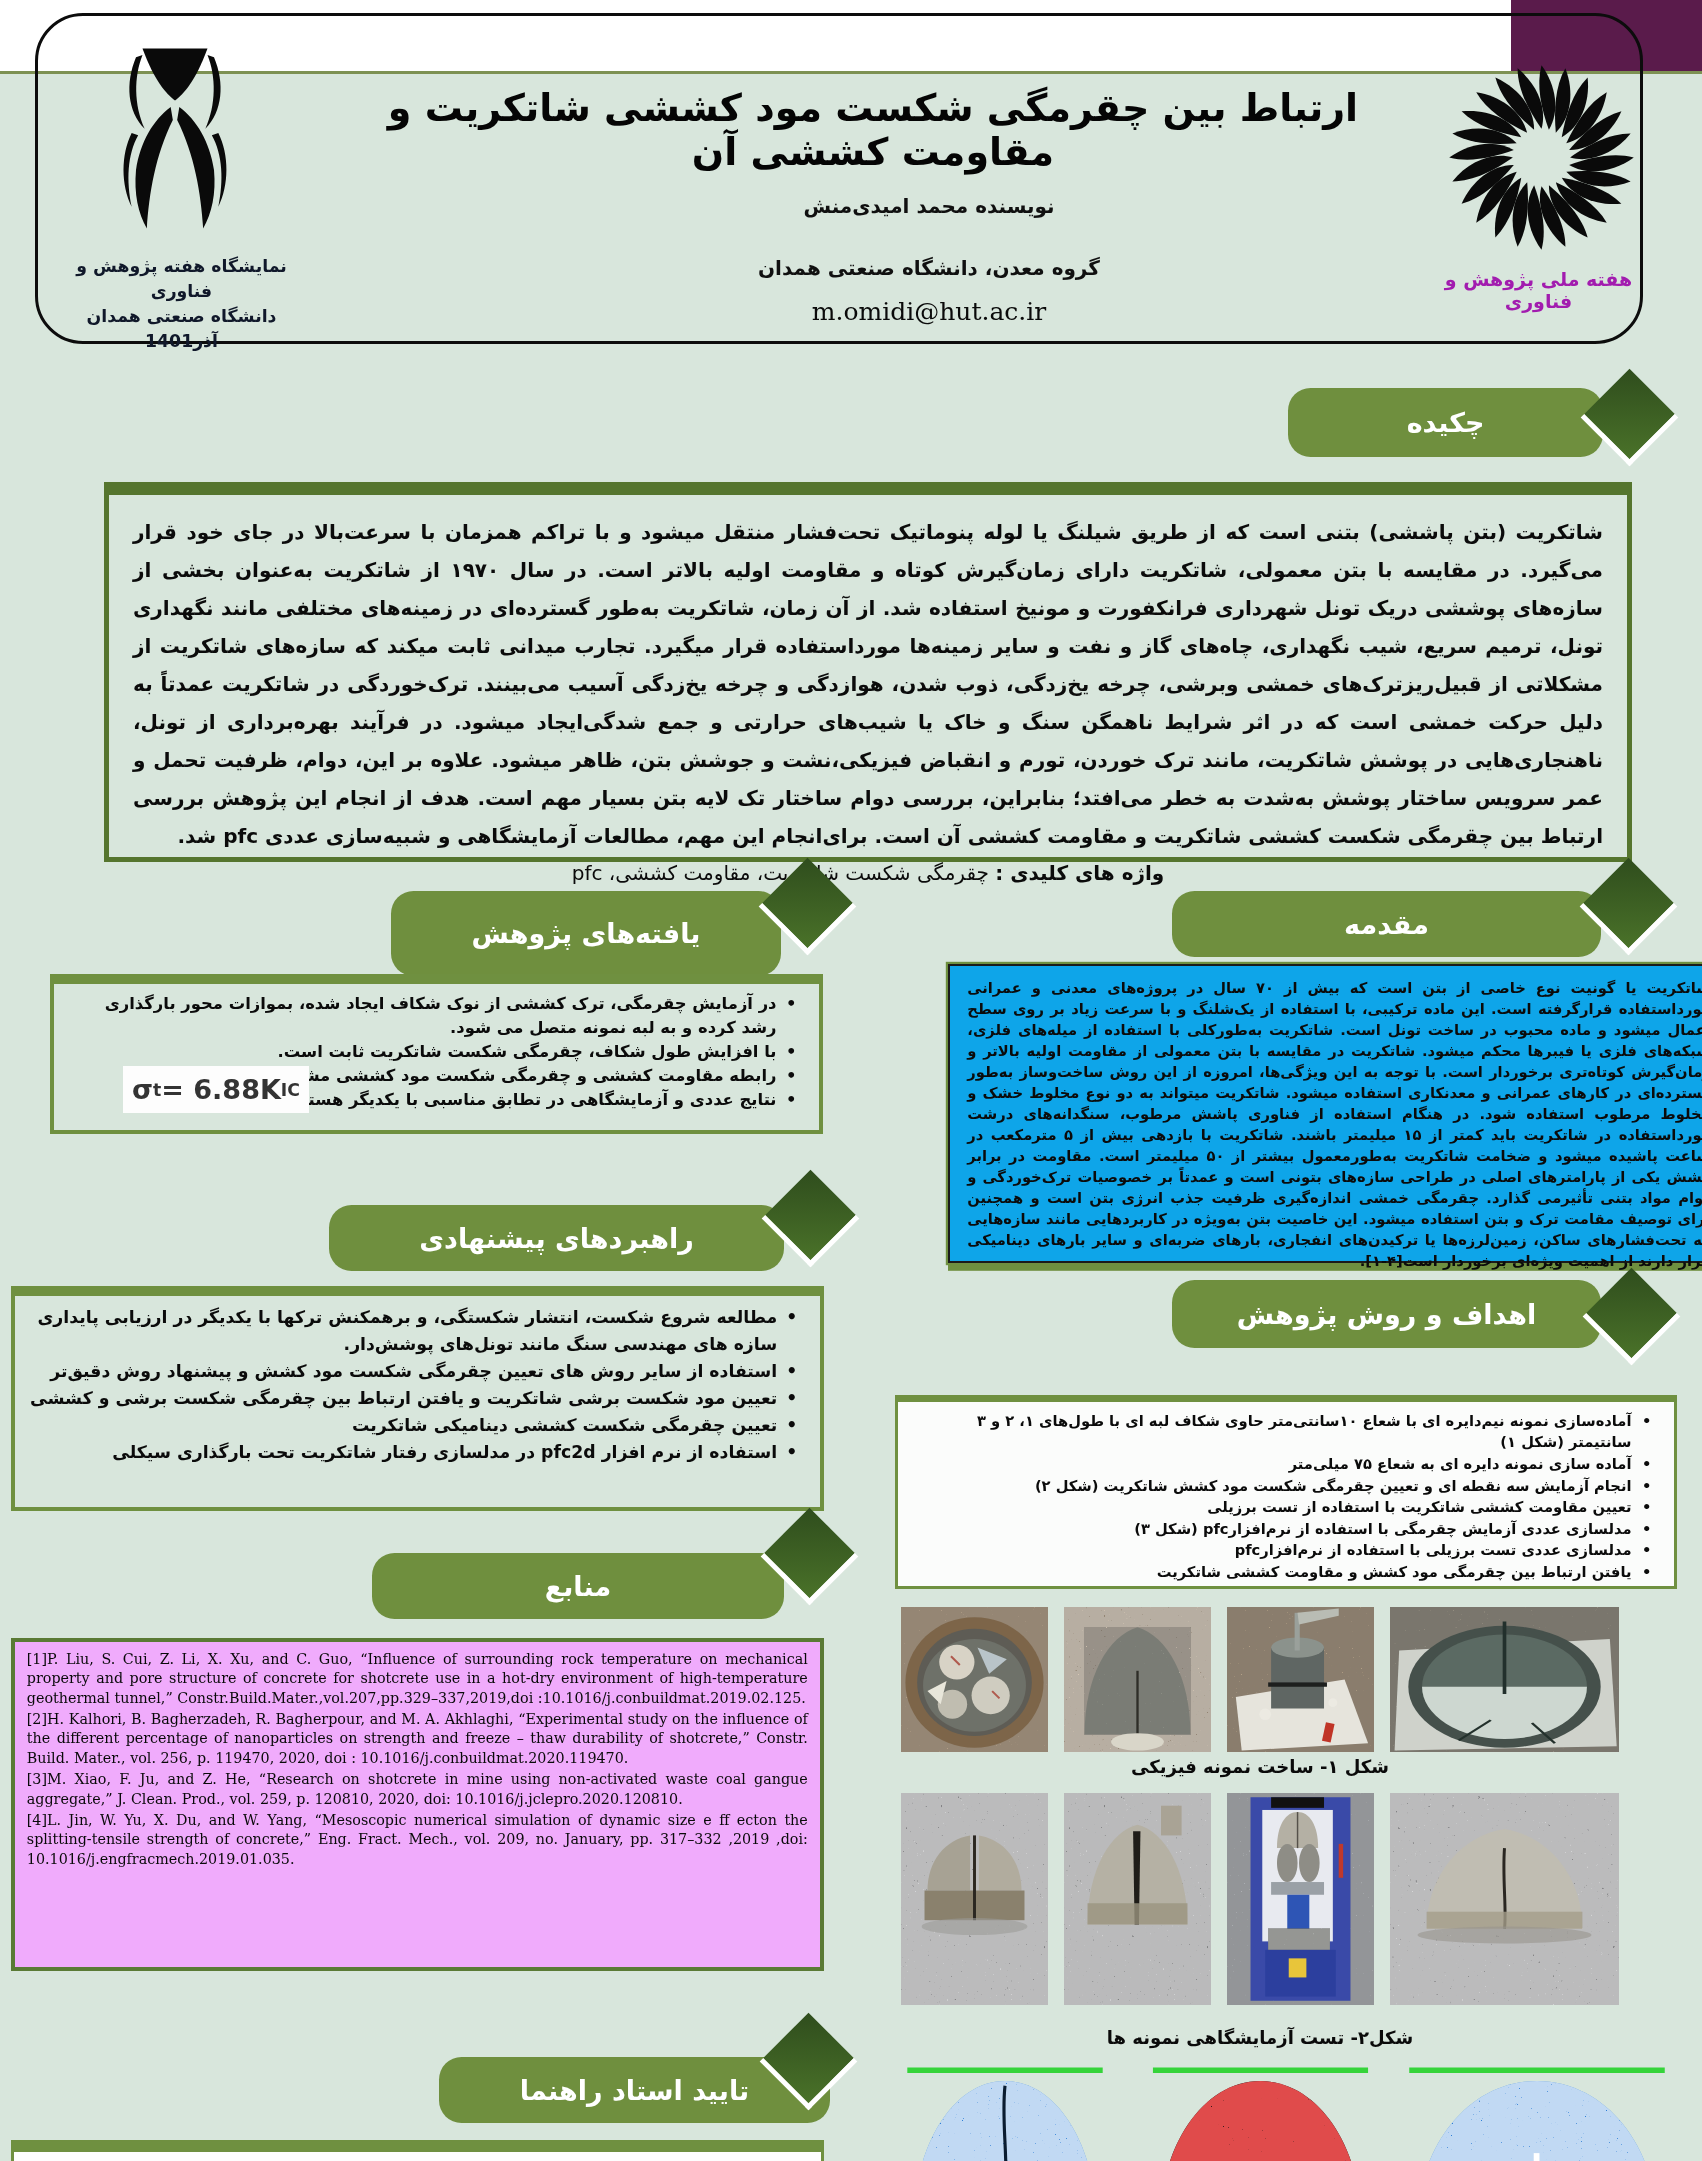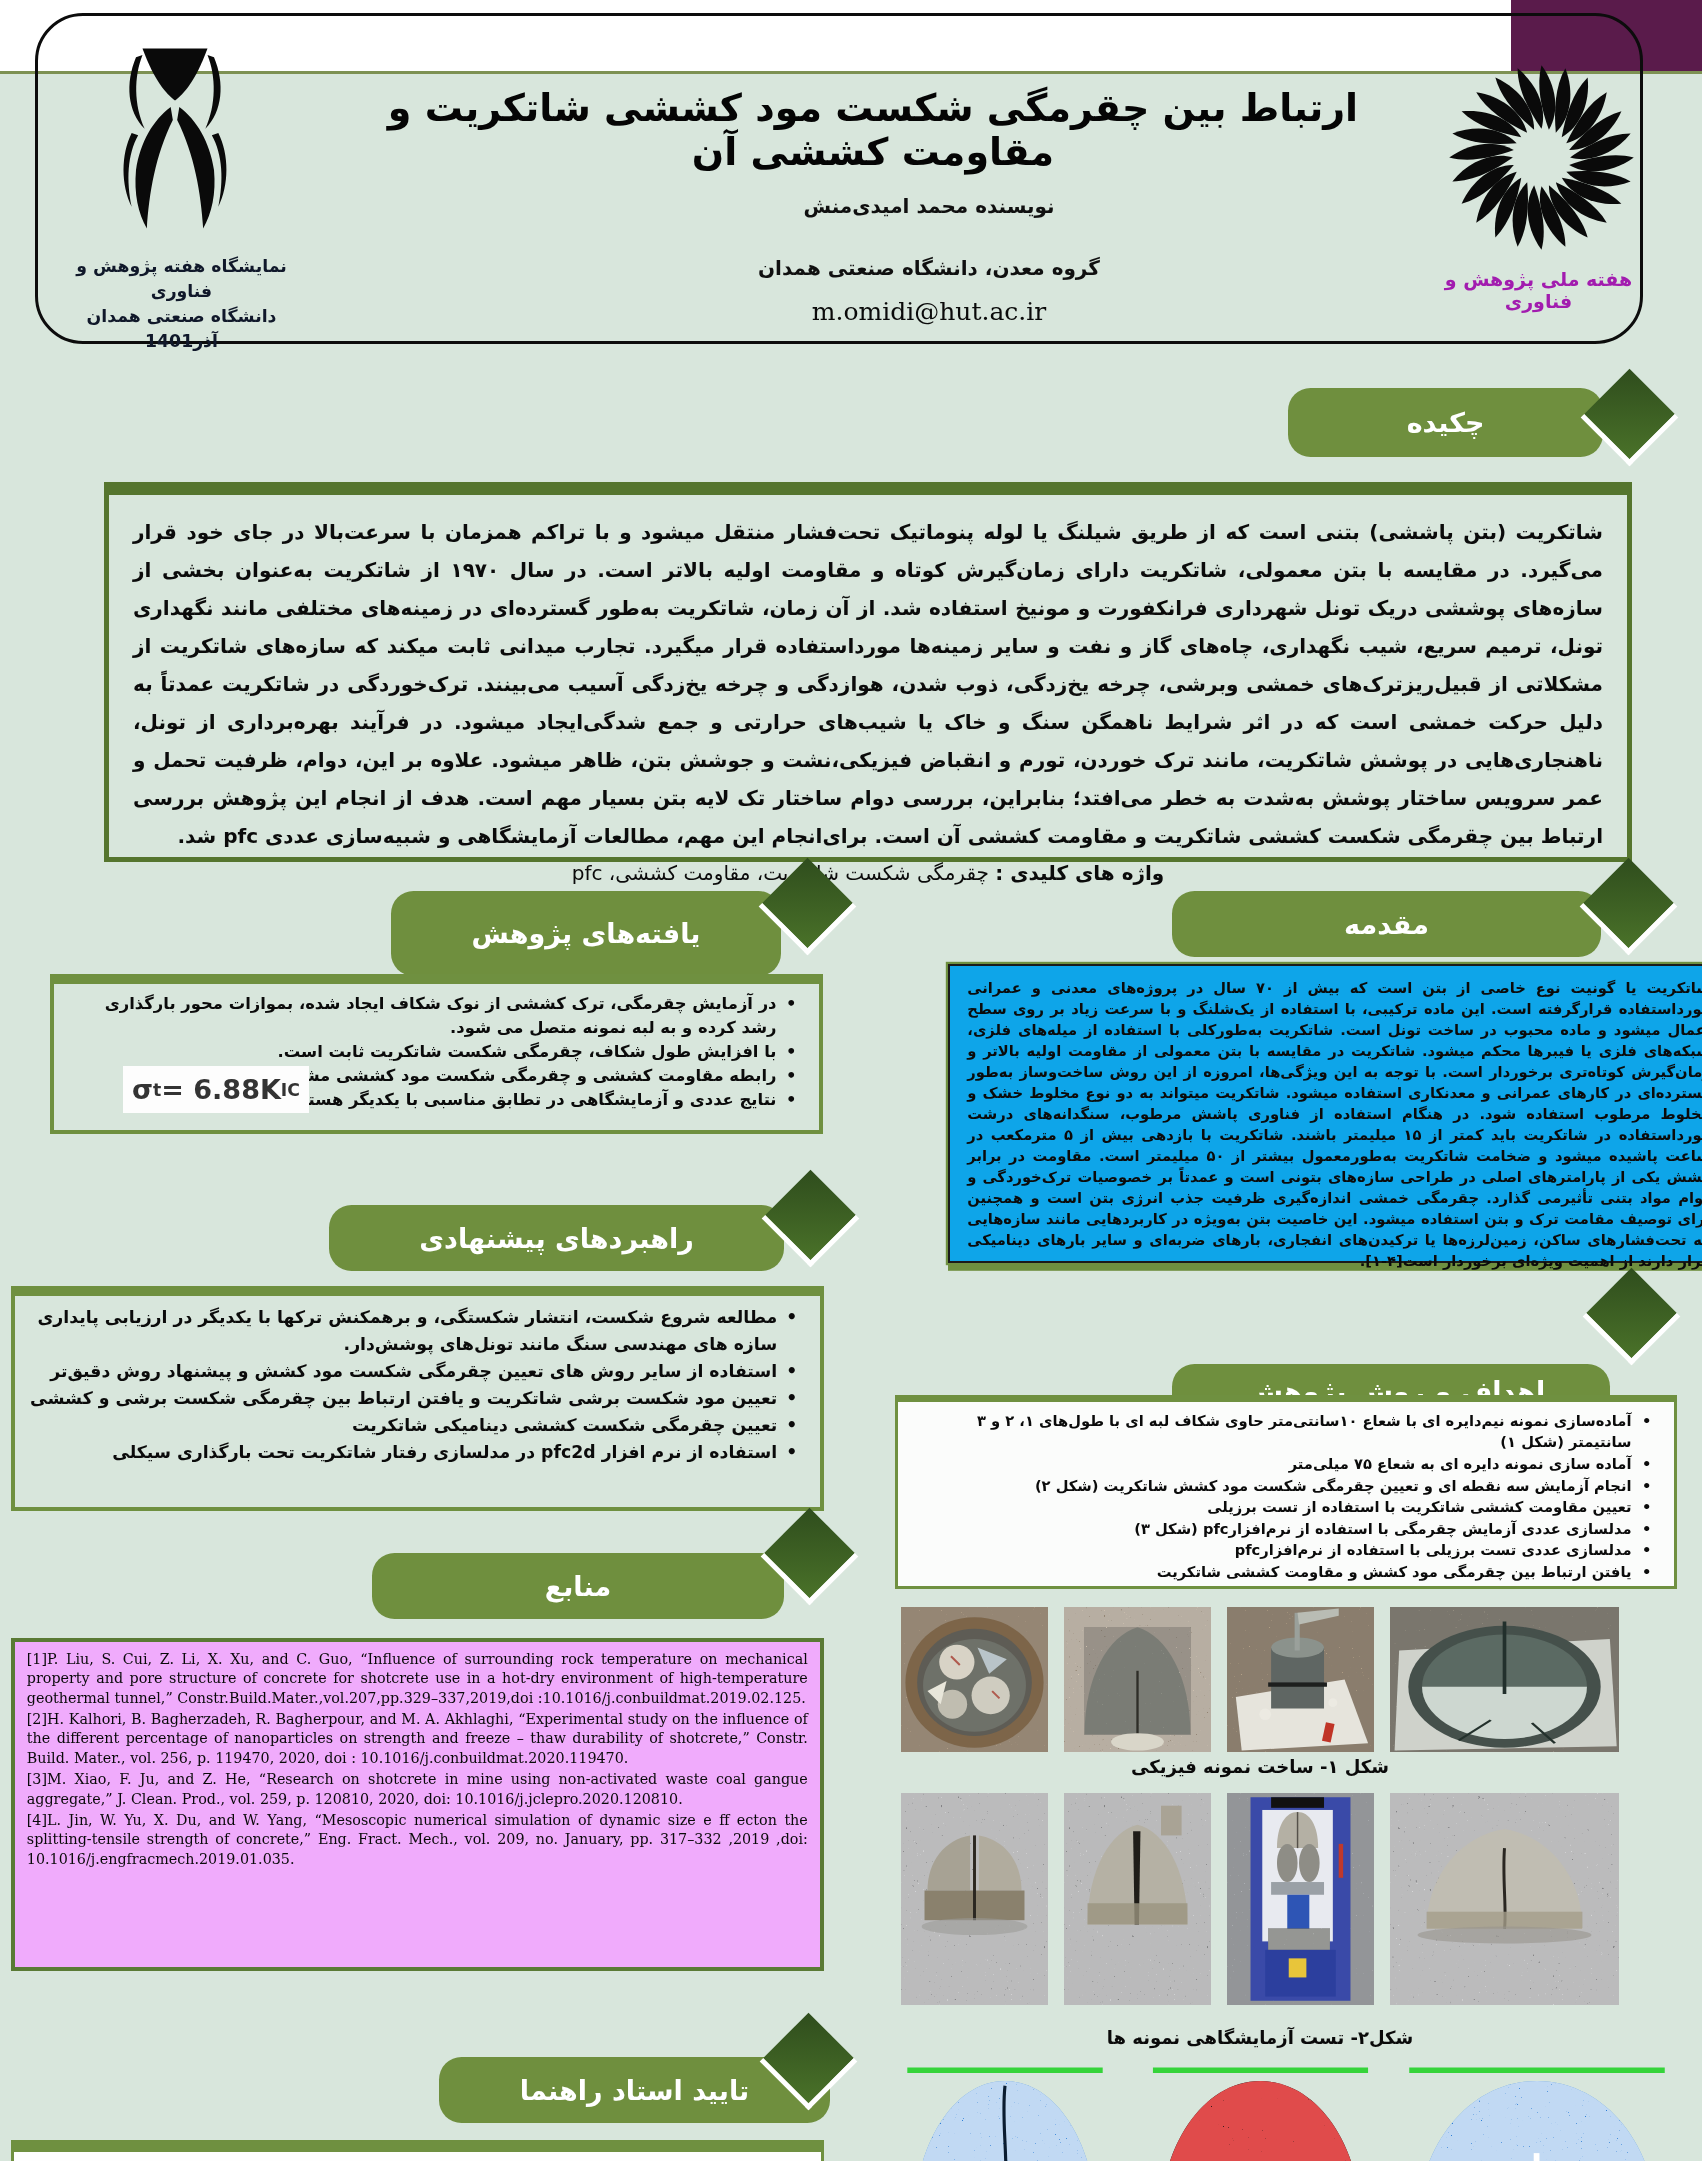--- a/index.html
+++ b/index.html
@@ -190,21 +190,21 @@
 <div class="abs box strategies-box">
   <ul class="blist">
     <li>مطالعه شروع شکست، انتشار شکستگی، و برهمکنش ترکها با یکدیگر در ارزیابی پایداری سازه های مهندسی سنگ مانند تونل‌های پوشش‌دار.</li>
     <li>استفاده از سایر روش های تعیین چقرمگی شکست مود کشش و پیشنهاد روش دقیق‌تر</li>
     <li>تعیین مود شکست برشی شاتکریت و یافتن ارتباط بین چقرمگی شکست برشی و کششی</li>
     <li>تعیین چقرمگی شکست کششی دینامیکی شاتکریت</li>
     <li>استفاده از نرم افزار pfc2d در مدلسازی رفتار شاتکریت تحت بارگذاری سیکلی</li>
   </ul>
 </div>
 
-<div class="abs sec-head" style="left:1172px;top:1364px;width:429px;height:54px;padding-left:9px;" dir="rtl">
+<div class="abs sec-head" style="left:1172px;top:1280px;width:429px;height:68px;" dir="rtl">
   <span>اهداف و روش پژوهش</span>
 </div>
 <div class="abs diamond" style="left:1597px;top:1282px;"></div>
 
 <div class="abs box methods-box">
   <ul class="blist">
     <li>آماده‌سازی نمونه نیم‌دایره ای با شعاع ۱۰سانتی‌متر حاوی شکاف لبه ای با طول‌های ۱، ۲ و ۳ سانتیمتر (شکل ۱)</li>
     <li>آماده سازی نمونه دایره ای به شعاع ۷۵ میلی‌متر</li>
     <li>انجام آزمایش سه نقطه ای و تعیین چقرمگی شکست مود کشش شاتکریت (شکل ۲)</li>
     <li>تعیین مقاومت کششی شاتکریت با استفاده از تست برزیلی</li>

